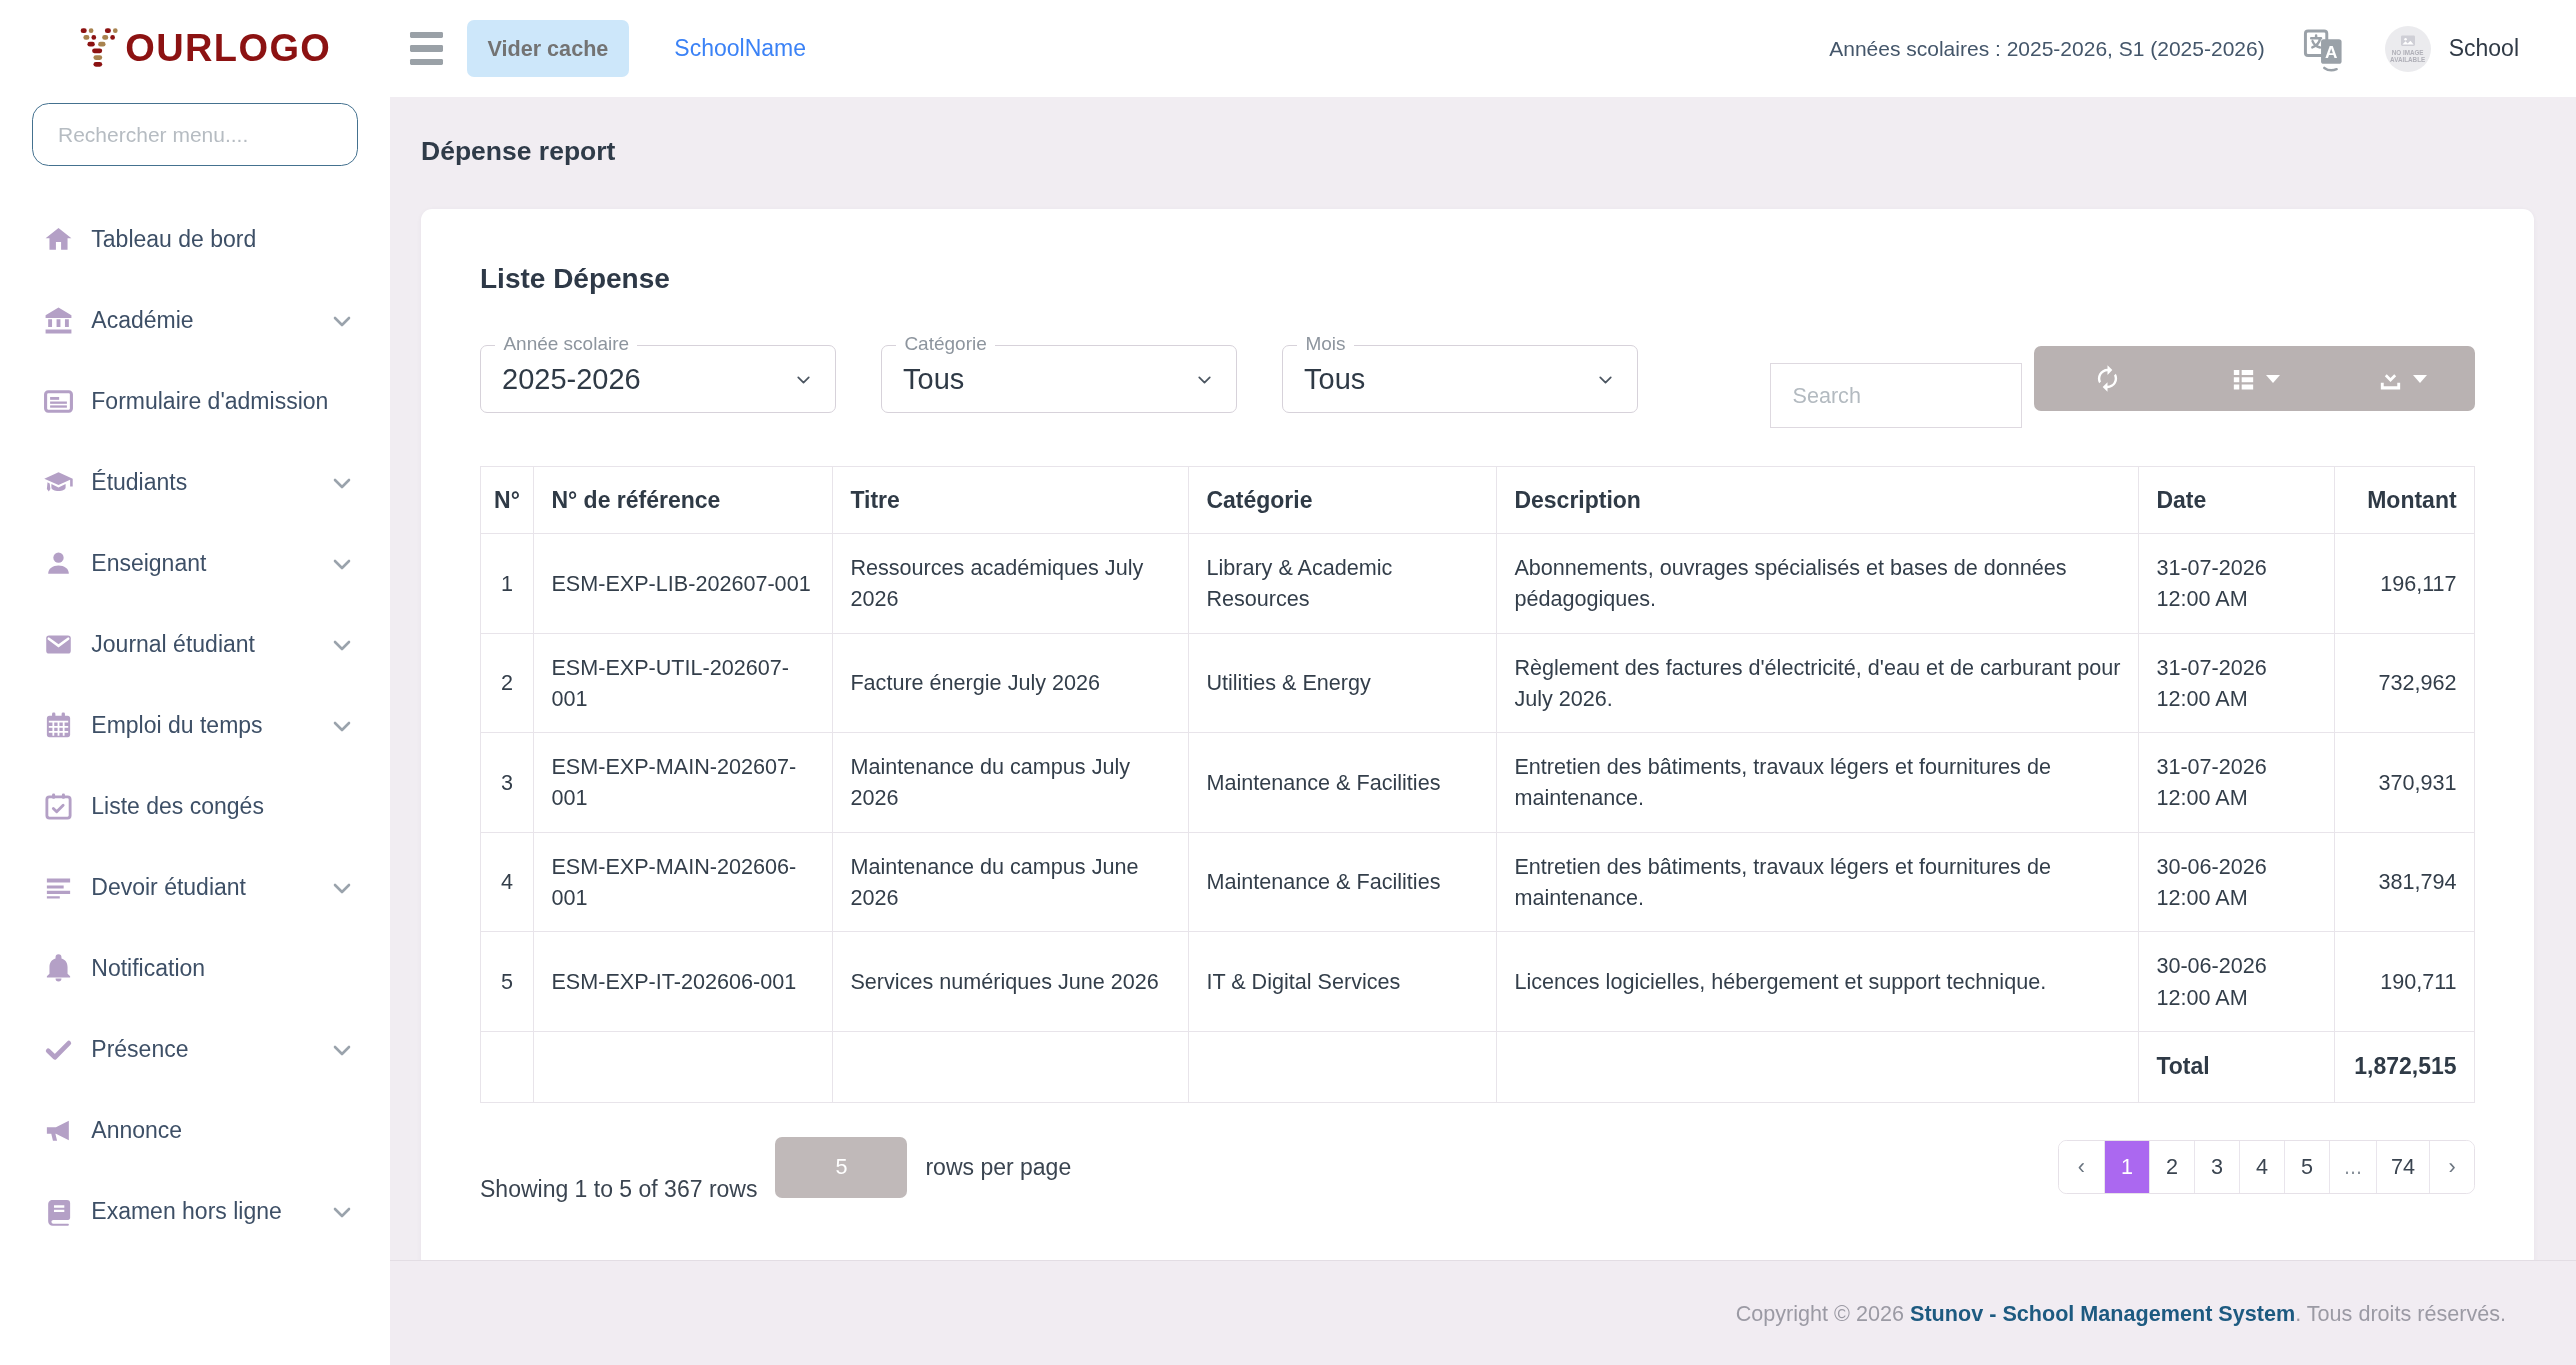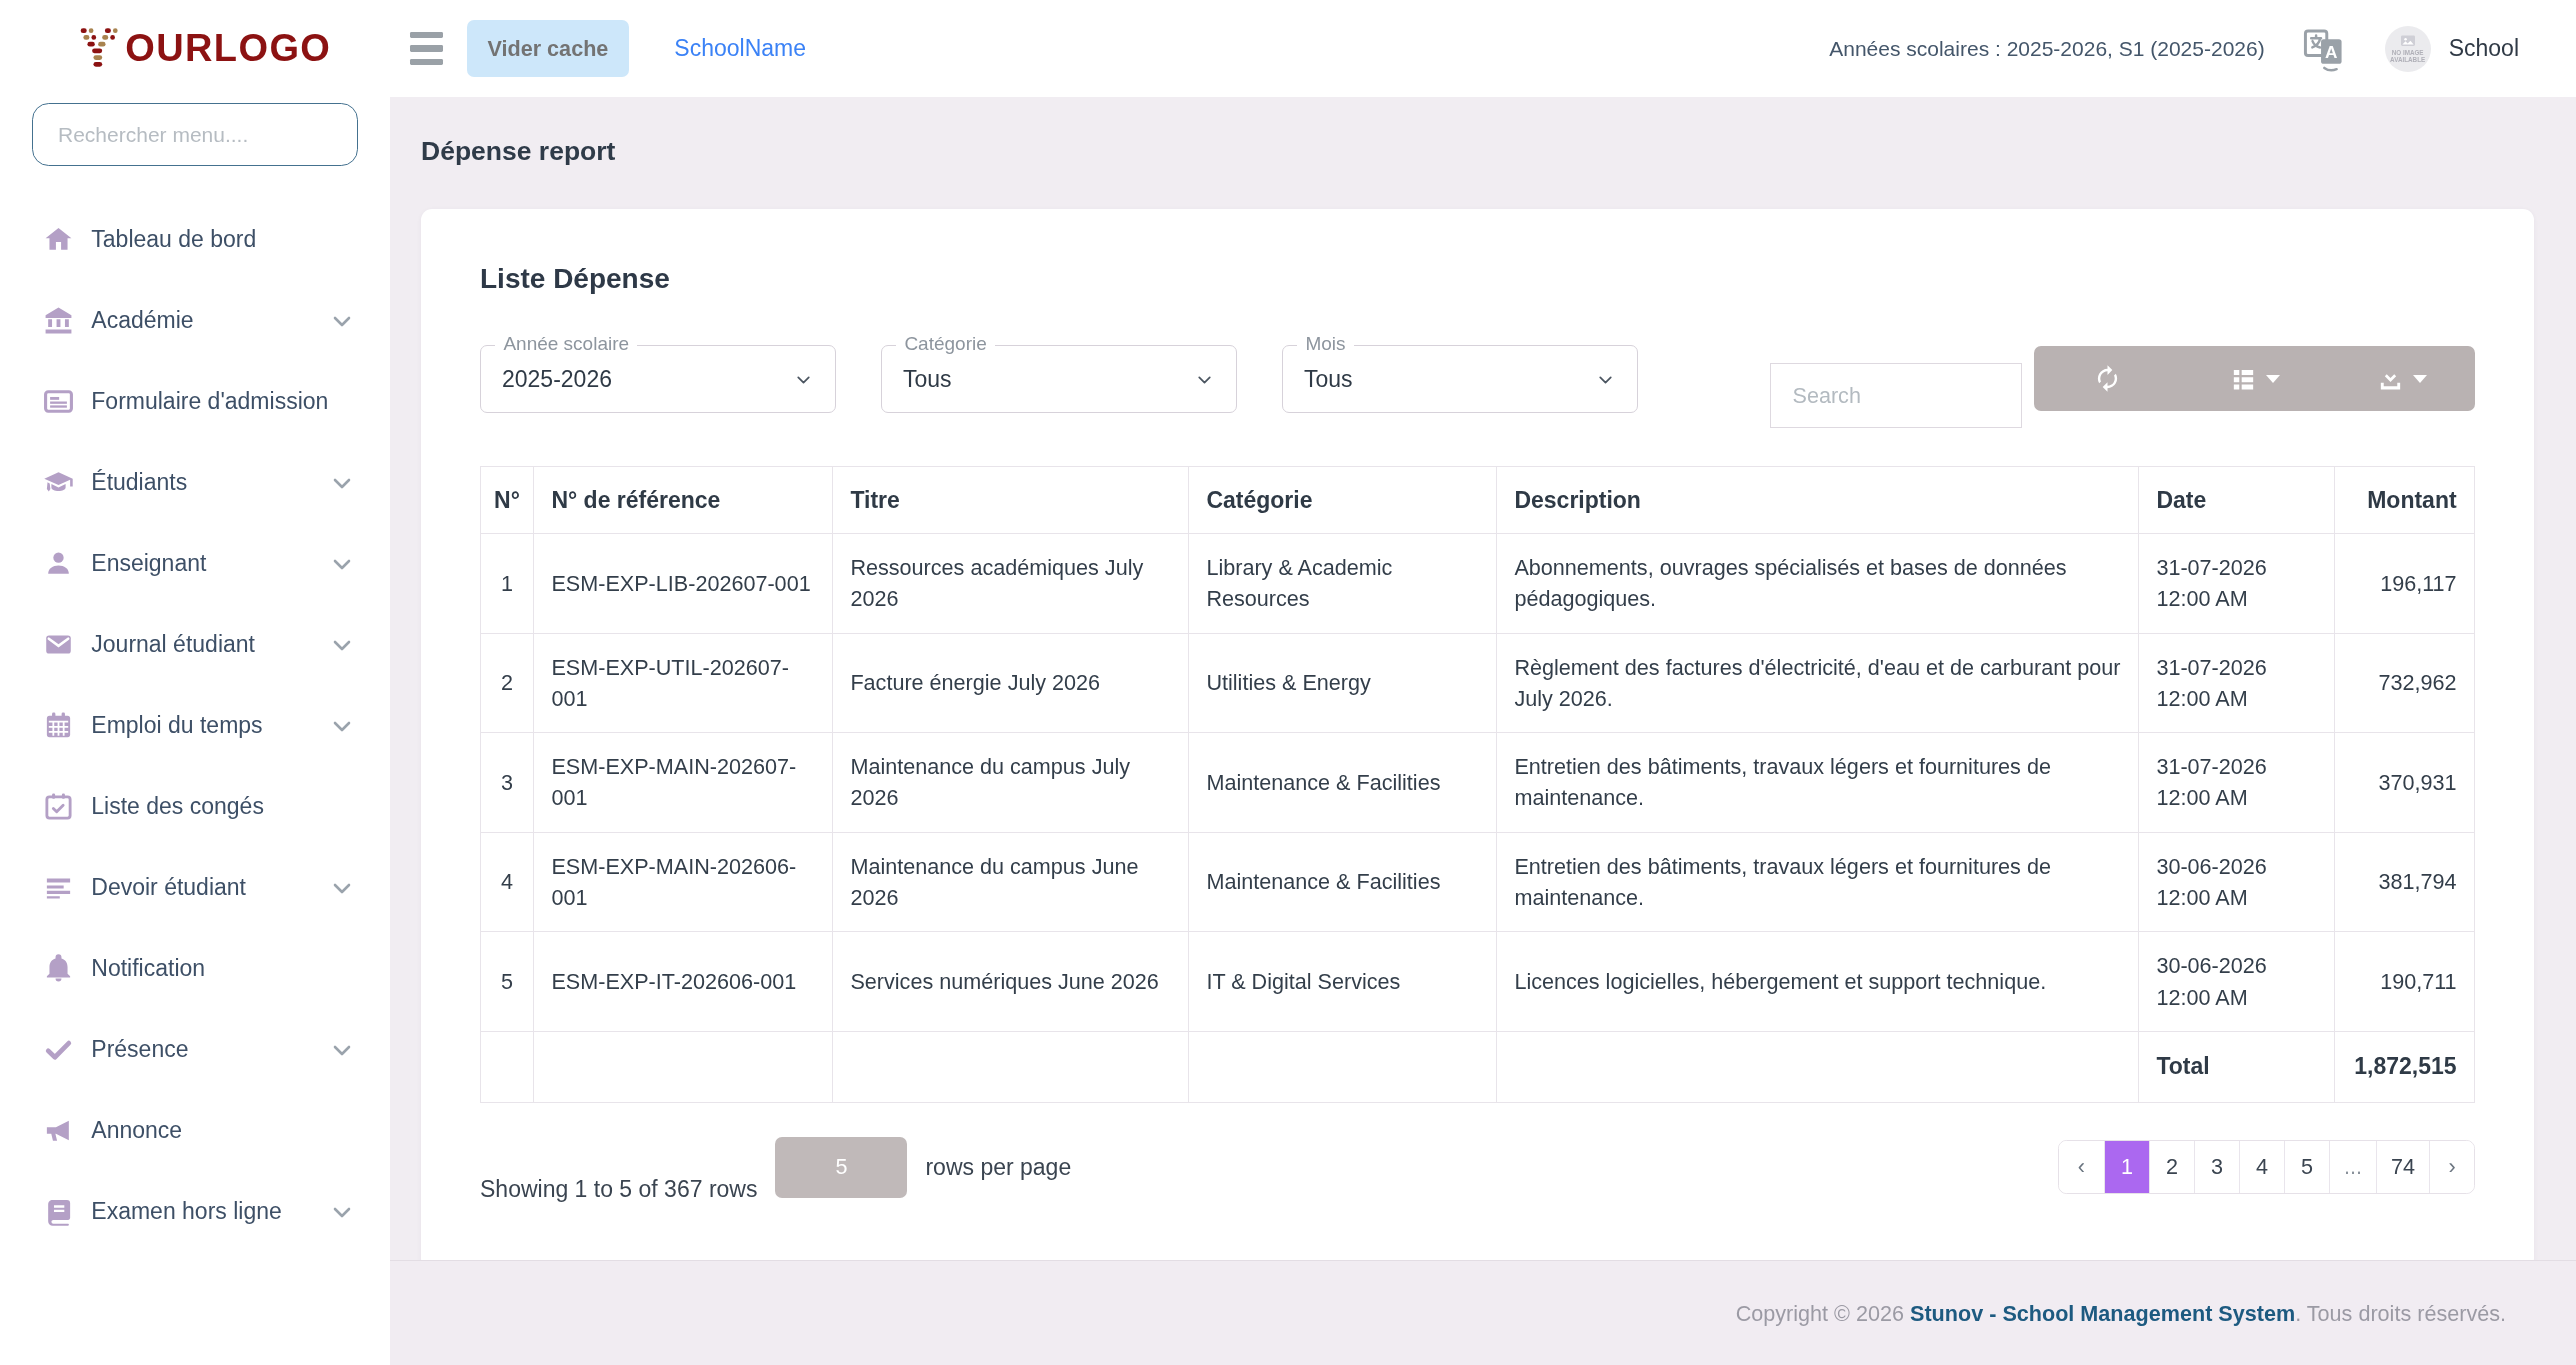--- a/index.html
+++ b/index.html
@@ -51,21 +51,21 @@
   .page-title { font-size:26.5px; font-weight:600; color:#2f3b49; }
 
   .card { margin-top:42px; background:#fff; border-radius:11px; padding:54px 59px 66px;
     box-shadow:0 1.4px 5.6px rgba(50,40,70,.05); }
   .card-title { font-size:28px; font-weight:700; color:#2e3947; }
 
   .filters { display:flex; align-items:flex-start; margin-top:50px; }
   .selectbox { position:relative; width:356px; height:68px; border:0.7px solid #d7d2da; border-radius:7px;
     background:#fff; margin-right:45px; display:flex; align-items:center; padding:0 21px; cursor:pointer; }
   .flabel { position:absolute; top:-13.2px; left:14px; background:#fff; padding:0 8.4px; font-size:19px; color:#8d959e; white-space:nowrap; }
-  .sel-value { font-size:23px; color:#2f3a46; }
+  .sel-value { font-size:29px; color:#2f3a46; }
   .sel-chev { margin-left:auto; color:#4b5560; width:21px; height:21px; }
   .sel-chev svg { width:21px; height:21px; }
   .filters-spacer { flex:1; }
   .search-input { width:252px; height:65px; border:0.7px solid #ded9e0; border-radius:0; padding:14px 22px;
     font-size:21.6px; color:#555f6a; outline:none; margin-right:12.5px; margin-top:18px; background:#fff; }
   .search-input::placeholder { color:#b3bac0; }
   .toolbar { display:flex; width:441px; height:65px; background:#b9b2b2; border-radius:7px; margin-top:1.4px; }
   .tbtn { flex:1; display:flex; align-items:center; justify-content:center; color:#fff; cursor:pointer; gap:8.4px; }
   .tbtn svg { width:29px; height:29px; }
   .caret-down { width:0; height:0; border-left:7px solid transparent; border-right:7px solid transparent; border-top:8.4px solid #fff; }

